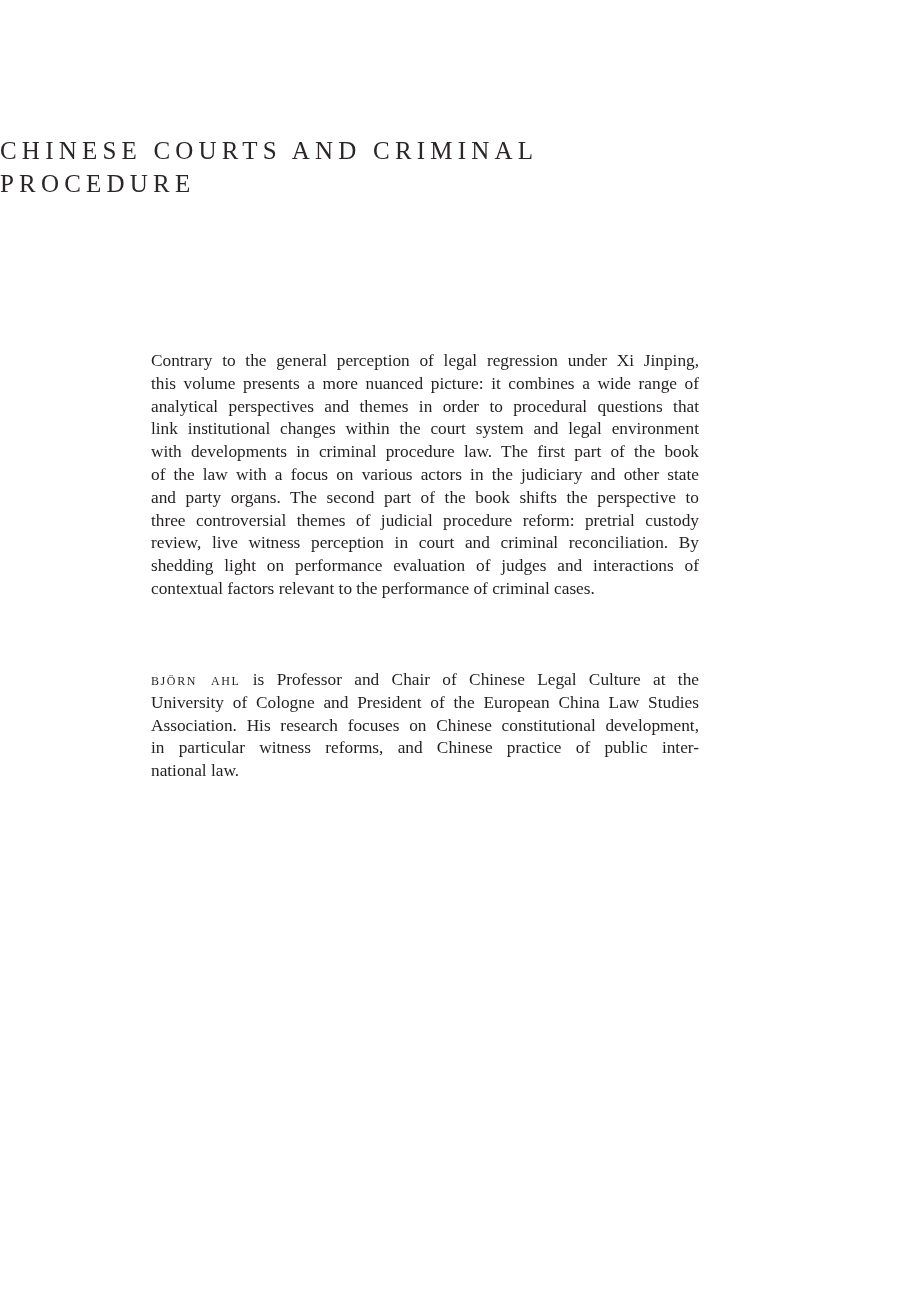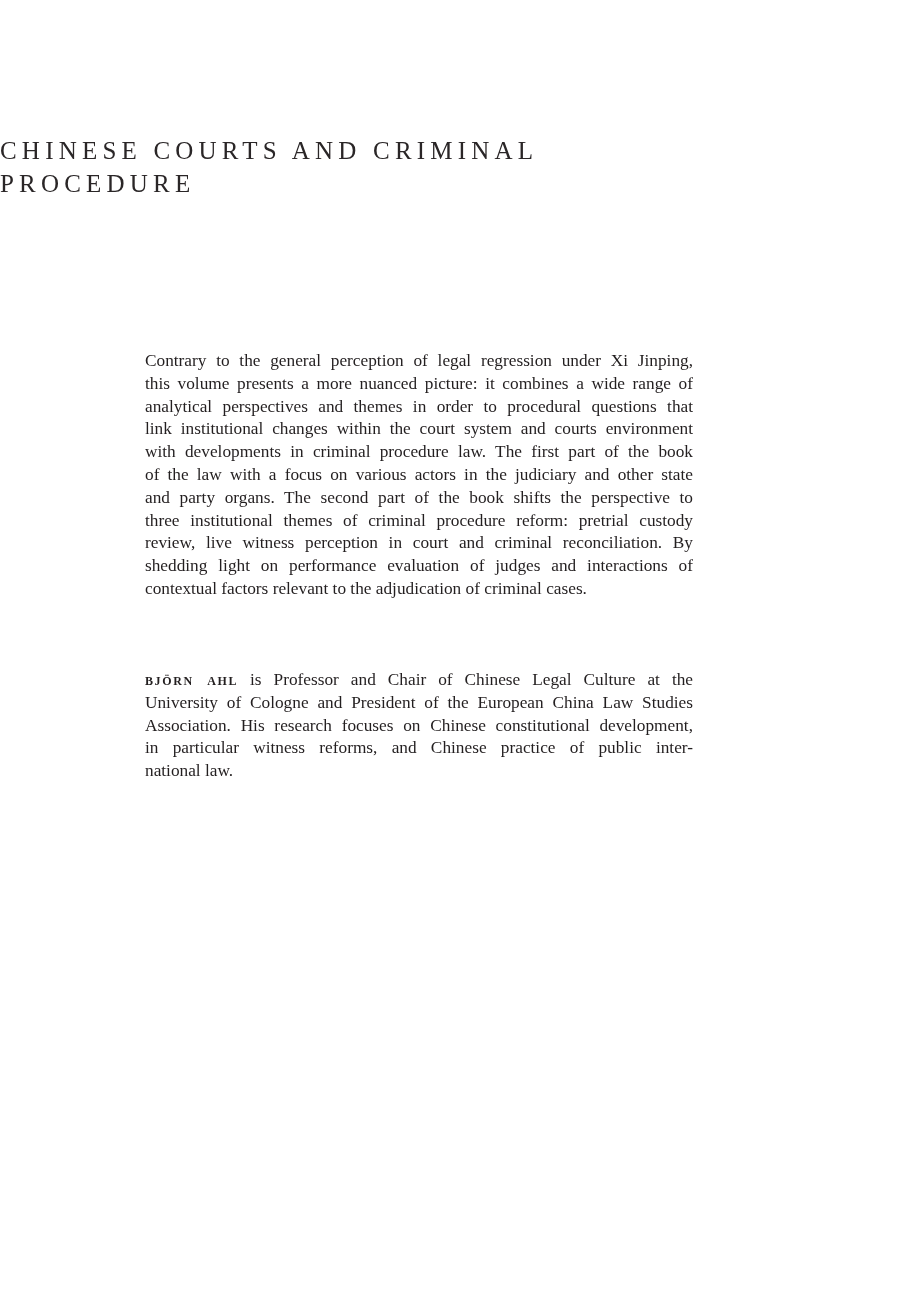--- a/index.html
+++ b/index.html
@@ -25,21 +25,21 @@
     .title-line {
       display: block;
       font-size: 25px;
       letter-spacing: 5.2px;
       line-height: 33px;
       color: #2a2627;
       white-space: nowrap;
     }
     .text-block {
       position: absolute;
-      left: 145px;
+      left: 151px;
       width: 548px;
       font-size: 17.3px;
       line-height: 22.8px;
     }
     .blurb { top: 350px; }
     .bio { top: 669px; }
     .line {
       display: block;
       white-space: nowrap;
       text-align: justify;
@@ -47,45 +47,44 @@
       height: 22.8px;
     }
     .line.last {
       text-align: left;
       text-align-last: left;
     }
     .smallcaps {
       font-variant: small-caps;
       letter-spacing: 1.6px;
       text-transform: lowercase;
-      font-weight: bold;
     }
   </style>
 </head>
 <body>
 
 <div>
 
   <div class="title-block">
     <span class="title-line">CHINESE COURTS AND CRIMINAL</span>
     <span class="title-line">PROCEDURE</span>
   </div>
 
   <div class="text-block blurb">
     <span class="line">Contrary to the general perception of legal regression under Xi Jinping,</span>
     <span class="line">this volume presents a more nuanced picture: it combines a wide range of</span>
     <span class="line">analytical perspectives and themes in order to procedural questions that</span>
-    <span class="line">link institutional changes within the court system and courts environment</span>
+    <span class="line">link institutional changes within the court system and legal environment</span>
     <span class="line">with developments in criminal procedure law. The first part of the book</span>
     <span class="line">of the law with a focus on various actors in the judiciary and other state</span>
     <span class="line">and party organs. The second part of the book shifts the perspective to</span>
-    <span class="line">three institutional themes of criminal procedure reform: pretrial custody</span>
+    <span class="line">three controversial themes of judicial procedure reform: pretrial custody</span>
     <span class="line">review, live witness perception in court and criminal reconciliation. By</span>
     <span class="line">shedding light on performance evaluation of judges and interactions of</span>
-    <span class="line last">contextual factors relevant to the adjudication of criminal cases.</span>
+    <span class="line last">contextual factors relevant to the performance of criminal cases.</span>
   </div>
 
   <div class="text-block bio">
     <span class="line"><span class="smallcaps">BJÖRN AHL</span><span> is Professor and Chair of Chinese Legal Culture at the</span></span>
     <span class="line">University of Cologne and President of the European China Law Studies</span>
     <span class="line">Association. His research focuses on Chinese constitutional development,</span>
     <span class="line">in particular witness reforms, and Chinese practice of public inter-</span>
     <span class="line last">national law.</span>
   </div>
 

